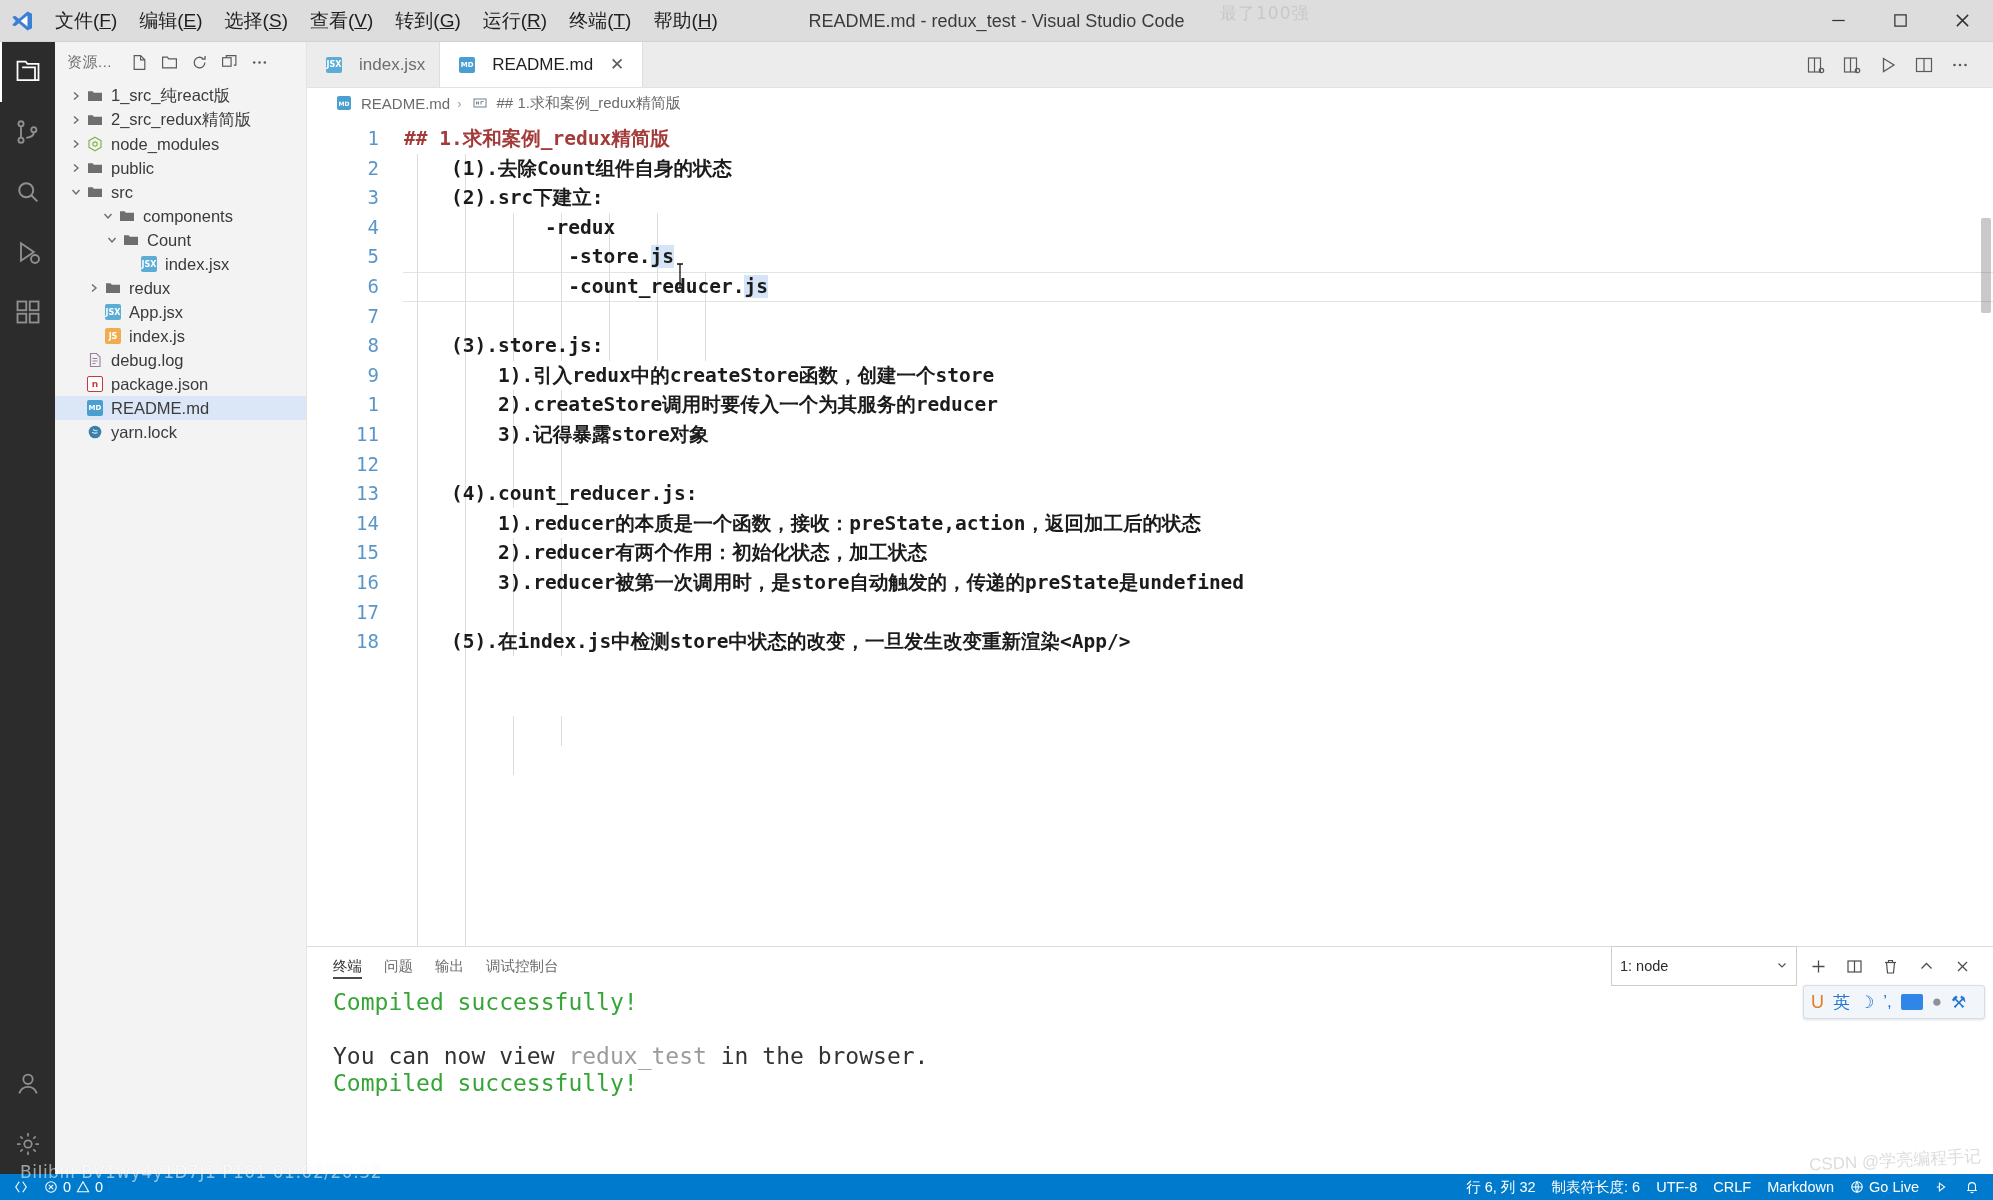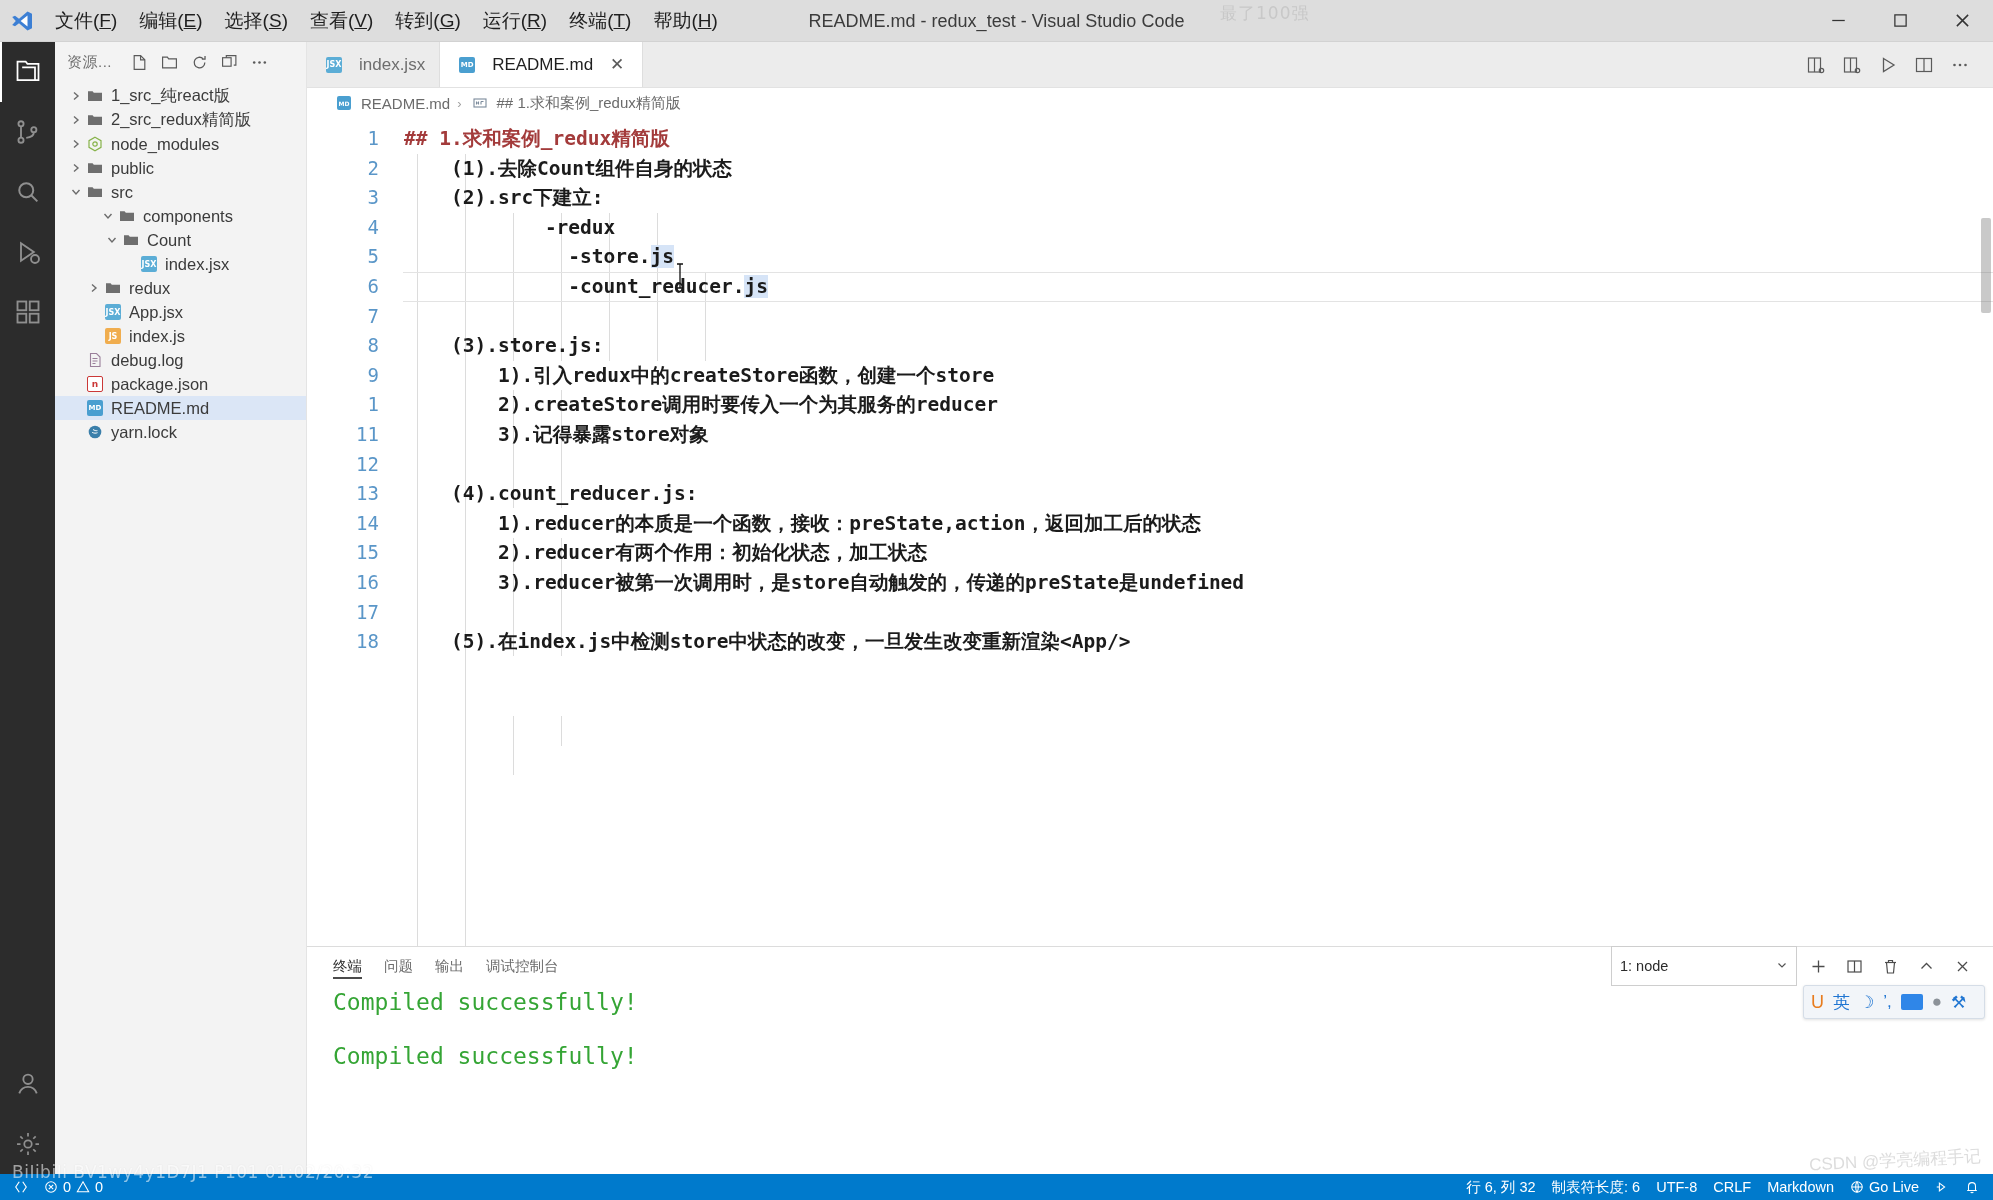--- a/index.html
+++ b/index.html
@@ -282,21 +282,21 @@
     background: #007acc; color: #ffffff;
     display: flex; align-items: center;
     font-size: 14.5px; padding: 0 6px;
   }
   .sb { display: flex; align-items: center; gap: 5px; padding: 0 8px; height: 26px; }
   .sb svg { width: 14px; height: 14px; }
   .sb-right { margin-left: auto; display: flex; align-items: center; }
 
   
   .wm-bili {
-    position: absolute; left: 12px; bottom: 18px;
+    position: absolute; left: 20px; bottom: 18px;
     font-size: 17px; color: #ffffff; opacity: .55;
     font-family: "DejaVu Sans", sans-serif; letter-spacing: .5px;
     pointer-events: none; white-space: nowrap;
     text-shadow: 0 0 2px rgba(0,0,0,.15);
   }
   .wm-csdn {
     position: absolute; right: 12px; bottom: 28px;
     font-size: 17px; color: #d7d7d7; opacity: .85;
     pointer-events: none; white-space: nowrap;
     transform: rotate(-3deg);
@@ -825,20 +825,23 @@
               <svg viewBox="0 0 17 17" fill="none" stroke="currentColor" stroke-width="1.3">
                   <path d="M4 4 13 13M13 4 4 13"></path>
                 </svg>
             </div>
           </div>
         </div>
 
         <div class="term-body">
           <div class="t-green">Compiled successfully!</div>
           <div>&nbsp;</div>
+          <div>
+            <span>You can now view </span><span class="t-dim">redux_test</span><span> in the browser.</span>
+          </div>
           <div class="t-green">Compiled successfully!</div>
         </div>
 
         <div class="ime">
           <span class="ime-logo">U</span>
           <span>英</span>
           <span>☽</span>
           <span>’,</span>
           <span class="ime-kb"></span>
           <span class="ime-person">●</span>

